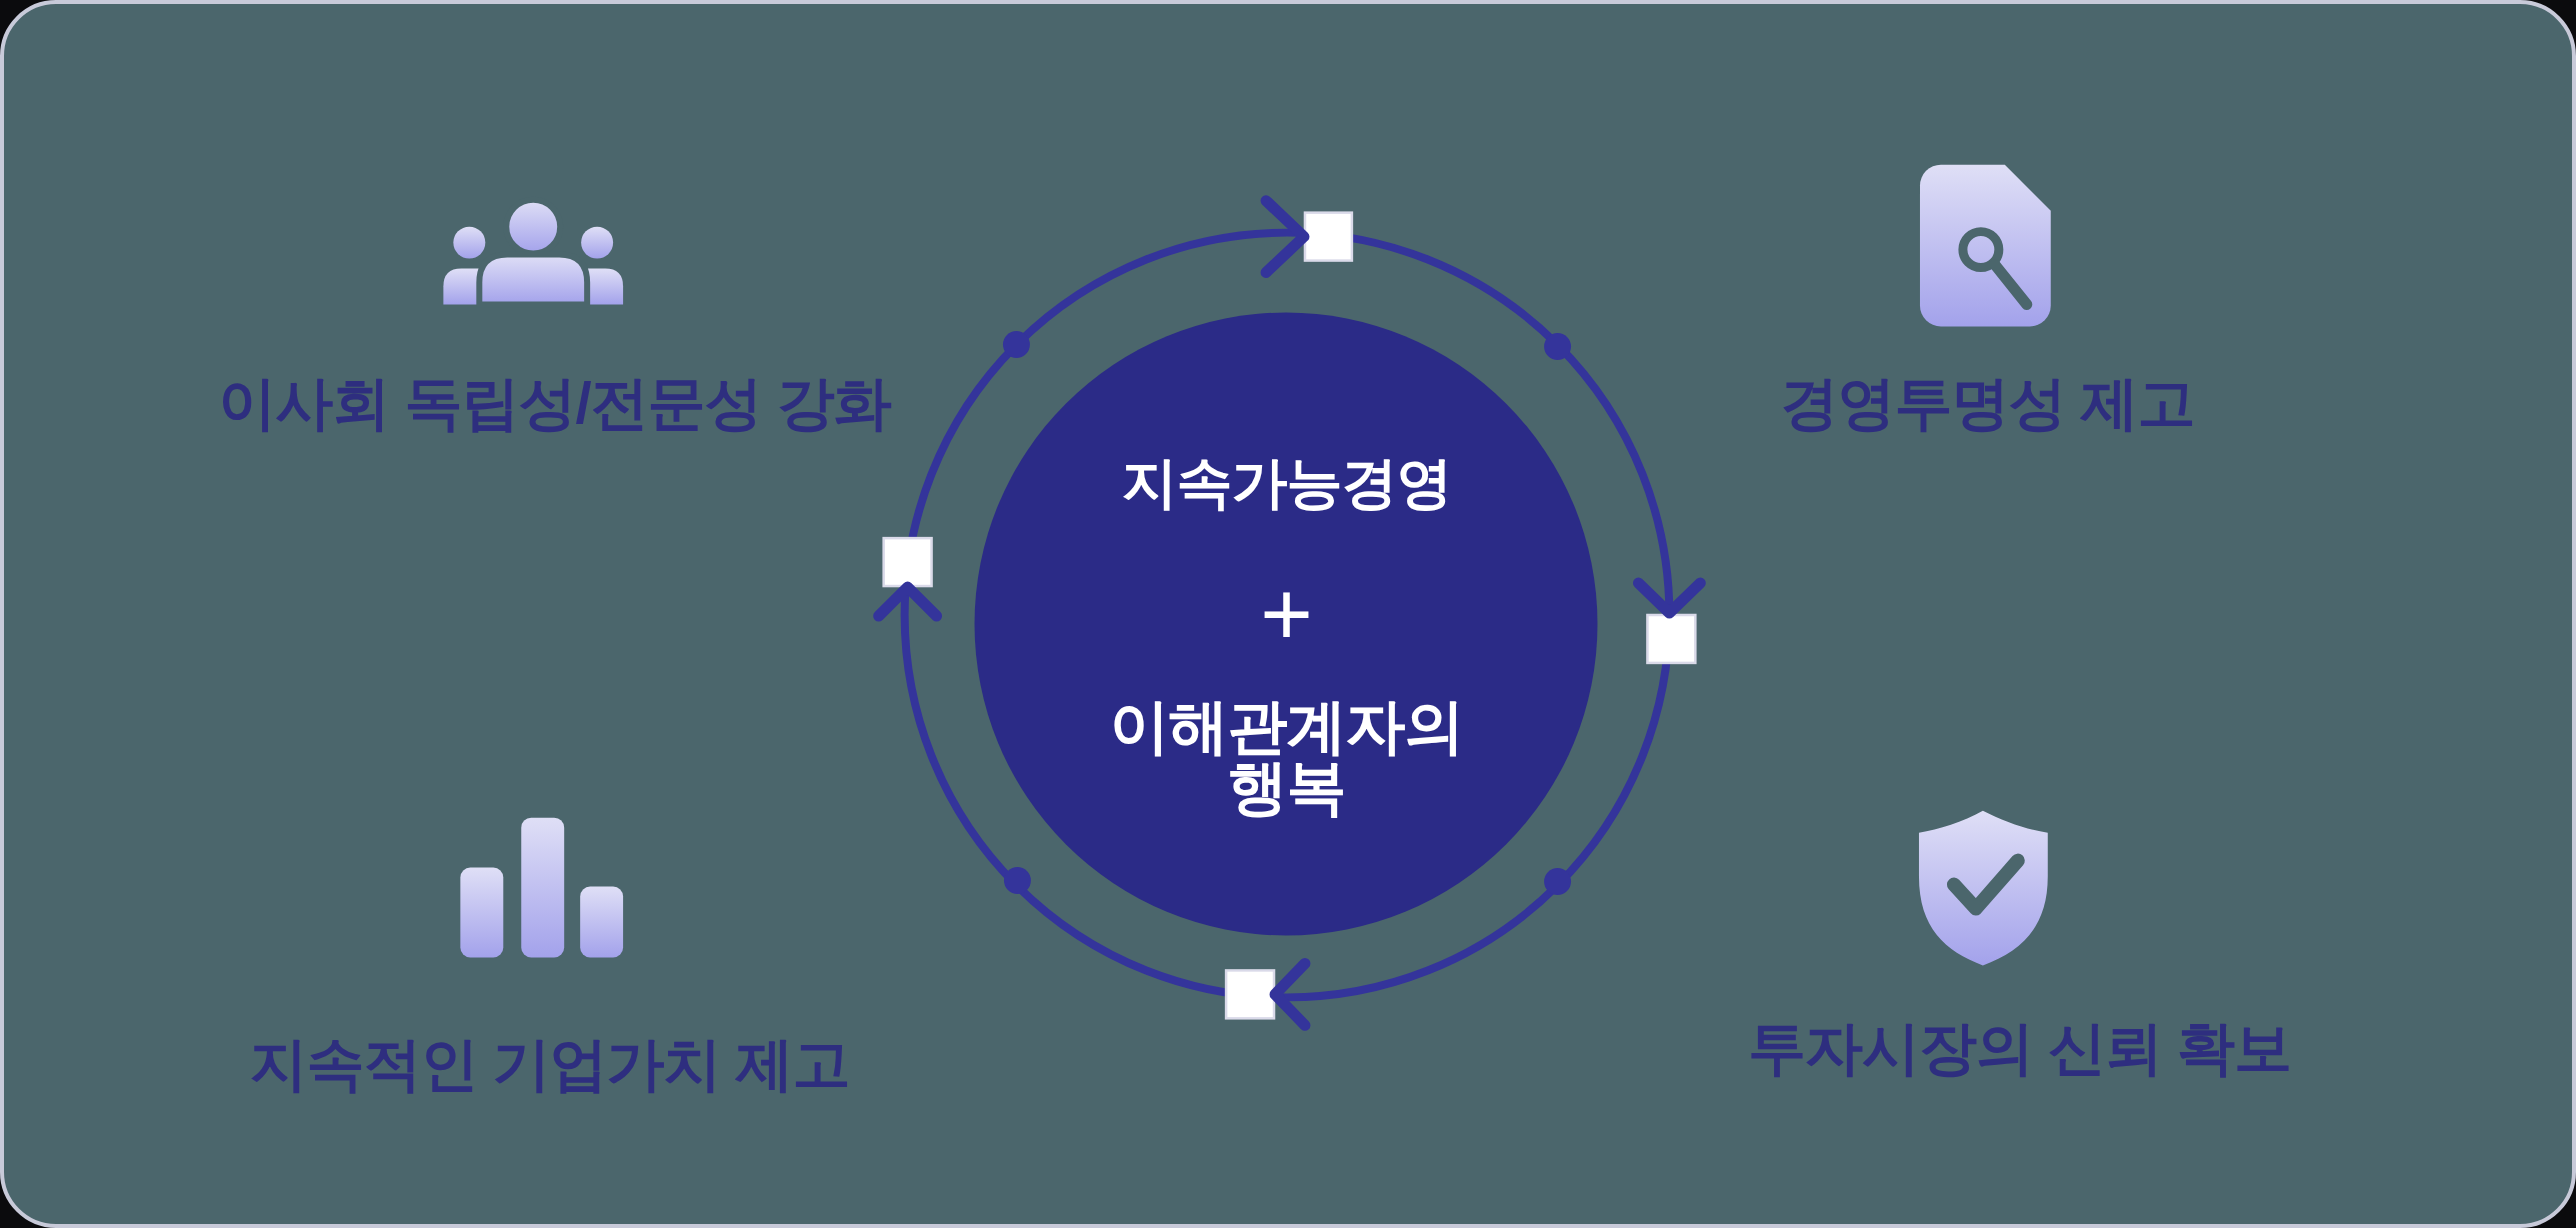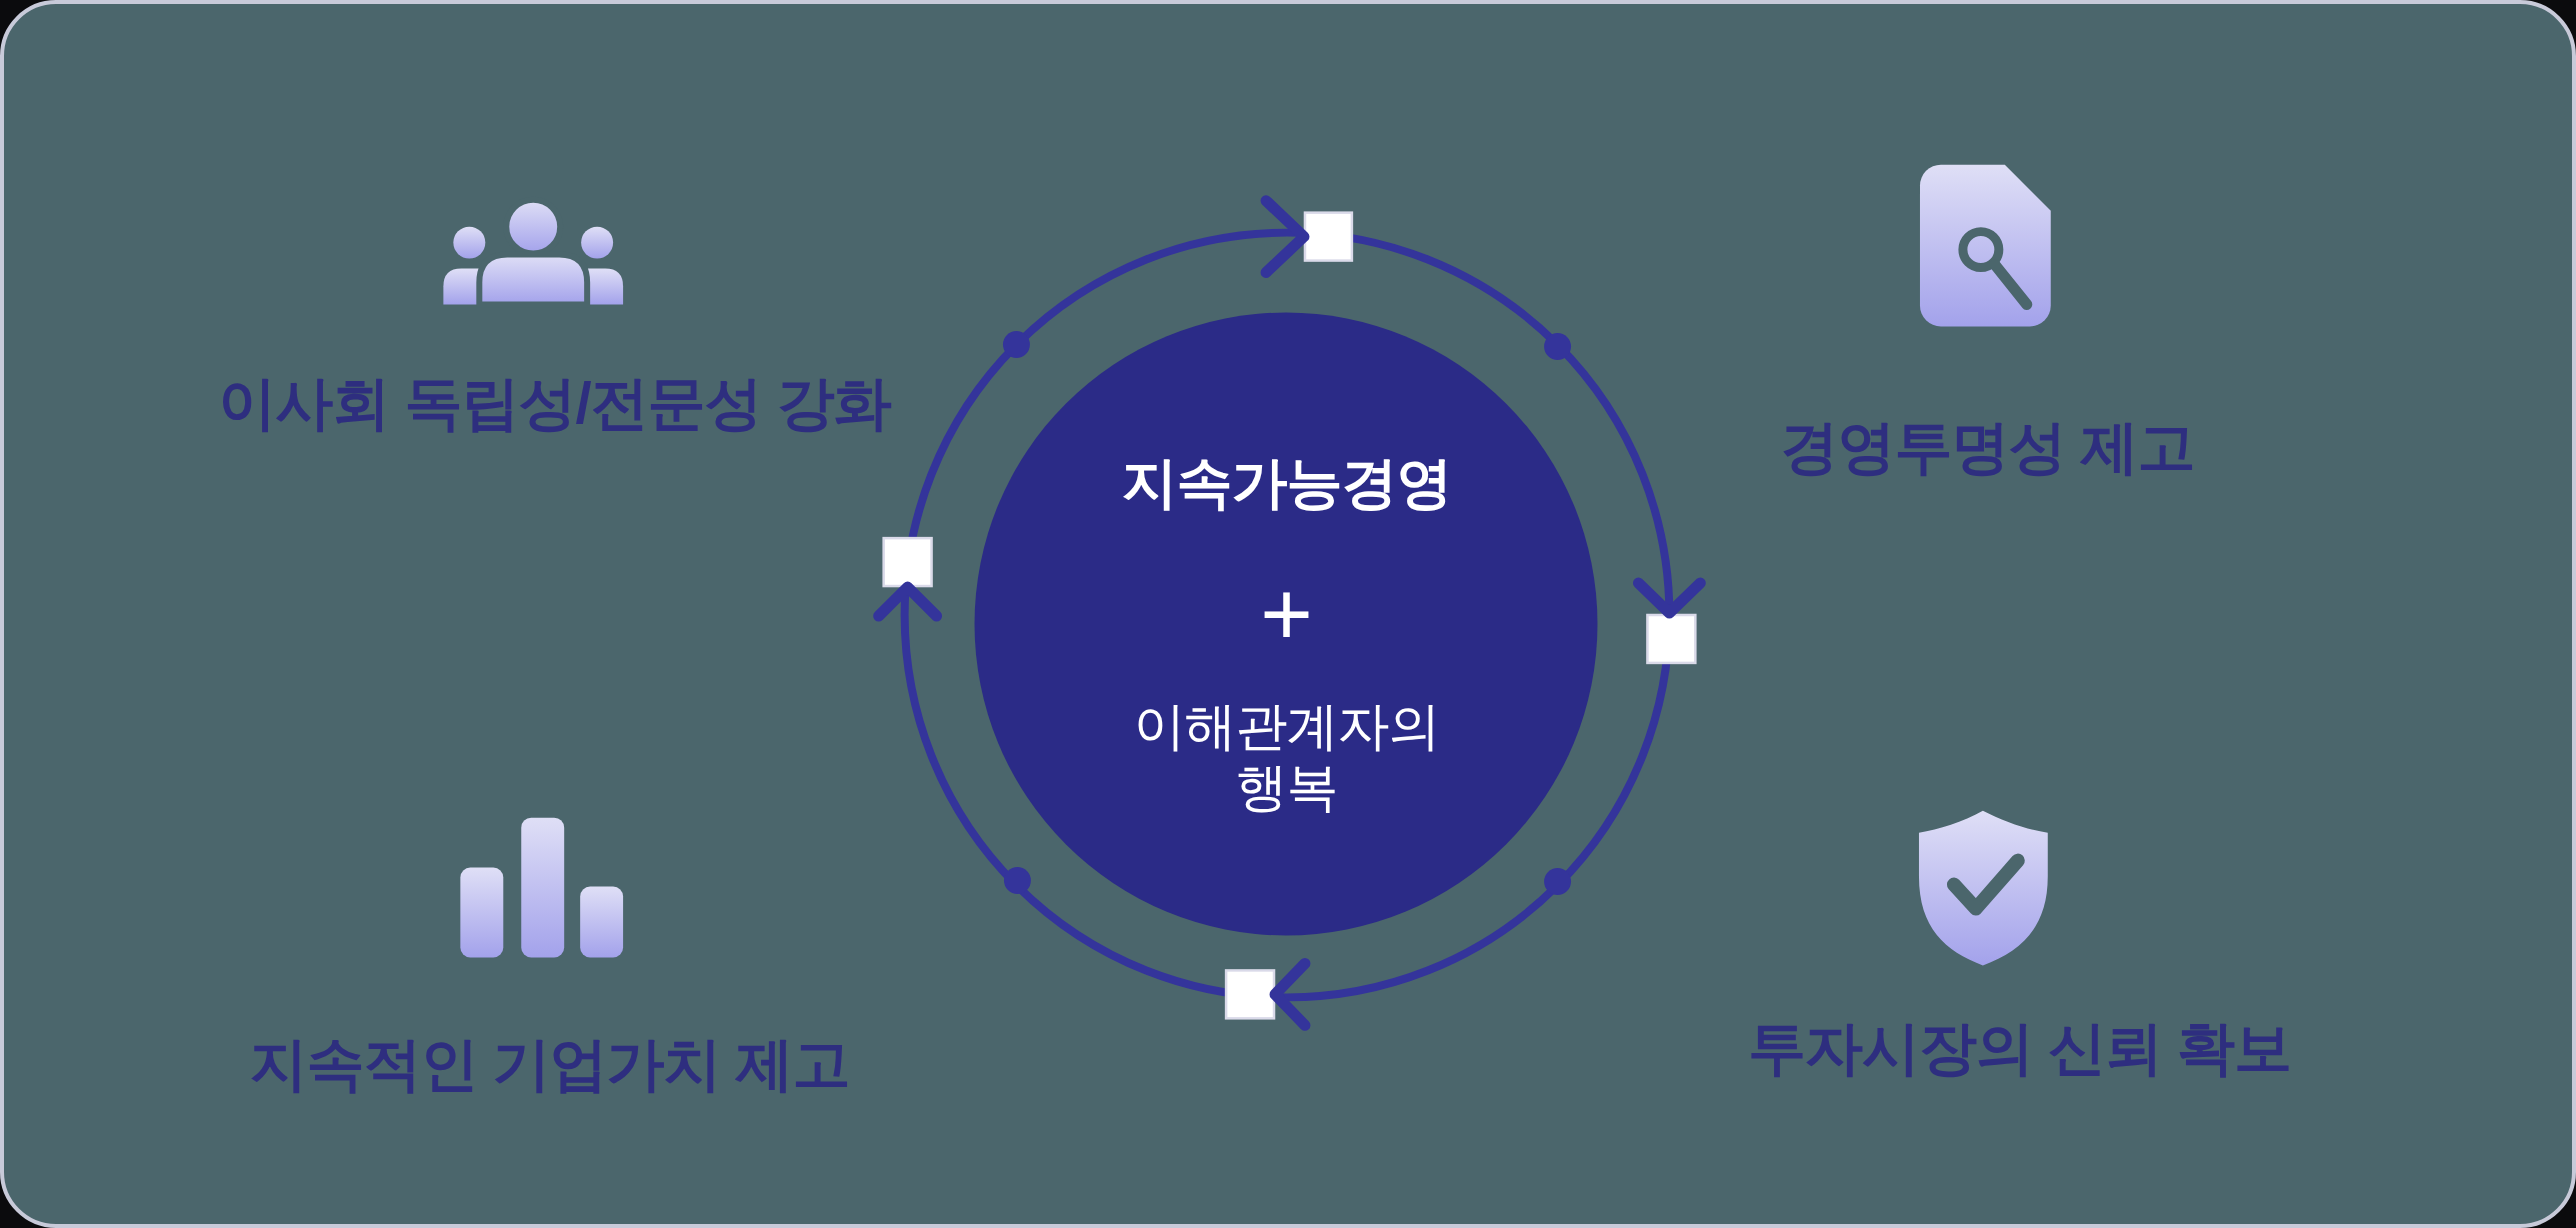--- a/index.html
+++ b/index.html
@@ -18,27 +18,27 @@
     border:4px solid var(--card-border);
     border-radius:56px;
   }
   .diagram-svg{position:absolute;left:0;top:0;width:2576px;height:1228px;}
   .label{
     position:absolute;width:899px;text-align:center;
     font-size:58px;font-weight:700;letter-spacing:-1px;
     color:var(--label-text);line-height:64px;
   }
   .label-tl{left:105px;top:371px;}
-  .label-tr{left:1538px;top:371px;margin-top:44px;}
+  .label-tr{left:1538px;top:371px;}
   .label-bl{left:100px;top:1016px;margin-top:16px;}
   .label-br{left:1570px;top:1016px;}
   .center-text{position:absolute;left:975px;width:623px;text-align:center;color:var(--center-text);}
   .center-line1{top:451px;font-size:56px;font-weight:700;letter-spacing:-1px;line-height:64px;}
   .center-plus{top:559px;font-size:90px;font-weight:200;line-height:110px;}
-  .center-line2{top:696px;font-size:52px;font-weight:400;letter-spacing:-1px;line-height:61px;white-space:pre-line;}
+  .center-line2{top:696px;font-size:60px;font-weight:700;letter-spacing:-1px;line-height:61px;white-space:pre-line;}
 </style>
 </head>
 <body>
 
 <div class="stage">
   <div class="card"></div>
 
   <svg class="diagram-svg" viewBox="0 0 2580 1230">
     <defs>
       <linearGradient id="gradIcon" x1="0" y1="0" x2="0" y2="1">

